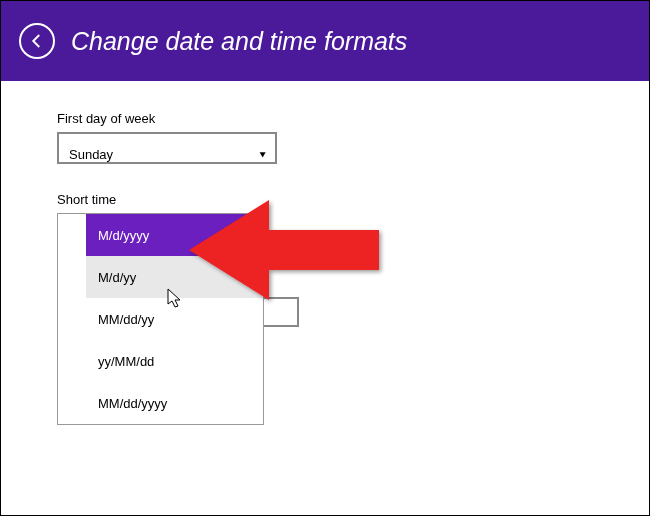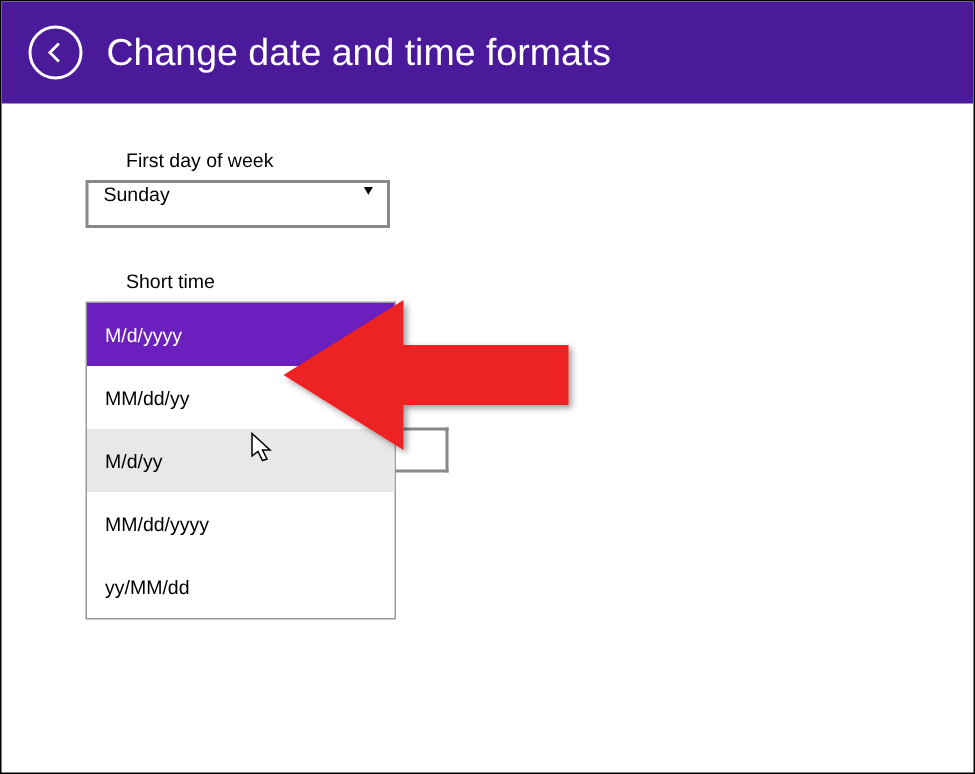--- a/index.html
+++ b/index.html
@@ -1,23 +1,24 @@
 <!DOCTYPE html>
 <html><head>
   <meta charset="utf-8">
   <style>
     * { margin: 0; padding: 0; box-sizing: border-box; font-family: "Segoe UI", sans-serif; }
     body { width: 650px; height: 516px; background: #fff; border: 1px solid #000; position: relative; overflow: hidden; }
     .header {
       background: #4b1a9a;
-      height: 68px;
+      height: 80px;
       display: flex;
       align-items: center;
       padding: 0 18px;
       gap: 16px;
+      font-style: italic;
     }
     .back-btn {
       width: 36px; height: 36px;
       border: 2px solid #fff;
       border-radius: 50%;
       display: flex; align-items: center; justify-content: center;
       cursor: pointer;
     }
     .back-btn svg { width: 18px; height: 18px; }
     .header-title {
@@ -25,41 +26,41 @@
       font-size: 25px;
       font-weight: 300;
     }
     .content {
       padding: 30px 56px;
     }
     .field-label {
       font-size: 13px;
       color: #000;
       margin-bottom: 6px;
-      margin-left: 27px;
     }
     .select-box {
-      width: 203px;
+      width: 220px;
       height: 32px;
       border: 2px solid #888;
       background: #fff;
       display: flex;
-      align-items: flex-start;
+      align-items: flex-end;
       justify-content: space-between;
       padding: 0 8px 0 10px;
       cursor: pointer;
       font-size: 13px;
     }
     .chev { font-size: 11px; }
     .second-field { margin-top: 28px; position: relative; }
     .dropdown {
       width: 207px;
       border: 1px solid #999;
       background: #fff;
       position: relative;
+      padding-left: 28px;
     }
     .dropdown-item {
       height: 42px;
       display: flex;
       align-items: center;
       padding: 0 12px;
       font-size: 13px;
       cursor: pointer;
     }
     .dropdown-item.selected {
@@ -113,31 +114,31 @@
     </div>
   </div>
 
   <div class="second-field">
     <div class="field-label">Short time</div>
     <div class="hidden-box-edge"></div>
     <div class="dropdown">
       <div class="dropdown-item selected">
           <span>M/d/yyyy</span>
         </div>
-      <div class="dropdown-item">
-          <span>MM/dd/yy</span>
-        </div>
       <div class="dropdown-item hover">
           <span>M/d/yy</span>
         </div>
       <div class="dropdown-item">
-          <span>MM/dd/yyyy</span>
+          <span>MM/dd/yy</span>
         </div>
       <div class="dropdown-item">
           <span>yy/MM/dd</span>
+        </div>
+      <div class="dropdown-item">
+          <span>MM/dd/yyyy</span>
         </div>
     </div>
   </div>
 </div>
 
 <svg class="arrow" width="230" height="120">
   <defs>
     <filter id="shadow" x="-20%" y="-20%" width="140%" height="140%">
       <feDropShadow dx="2" dy="2" stdDeviation="2" flood-opacity="0.4"></feDropShadow>
     </filter>

